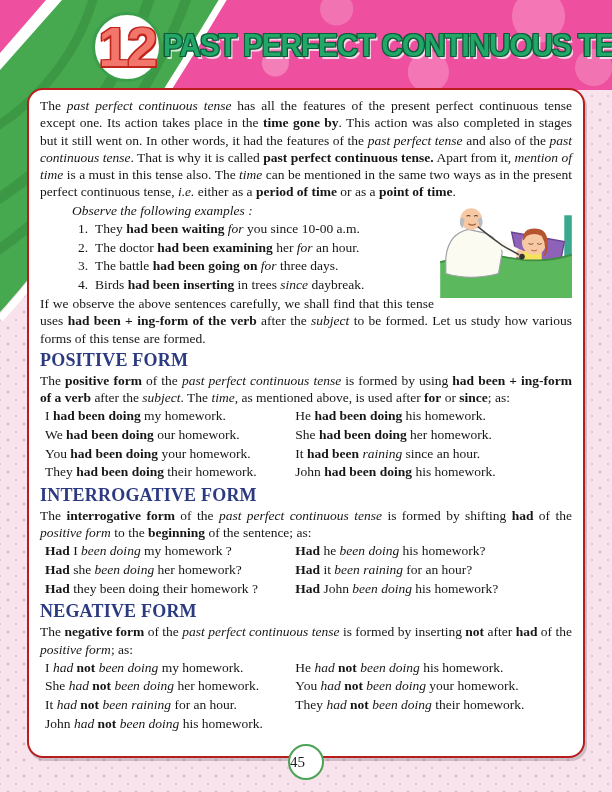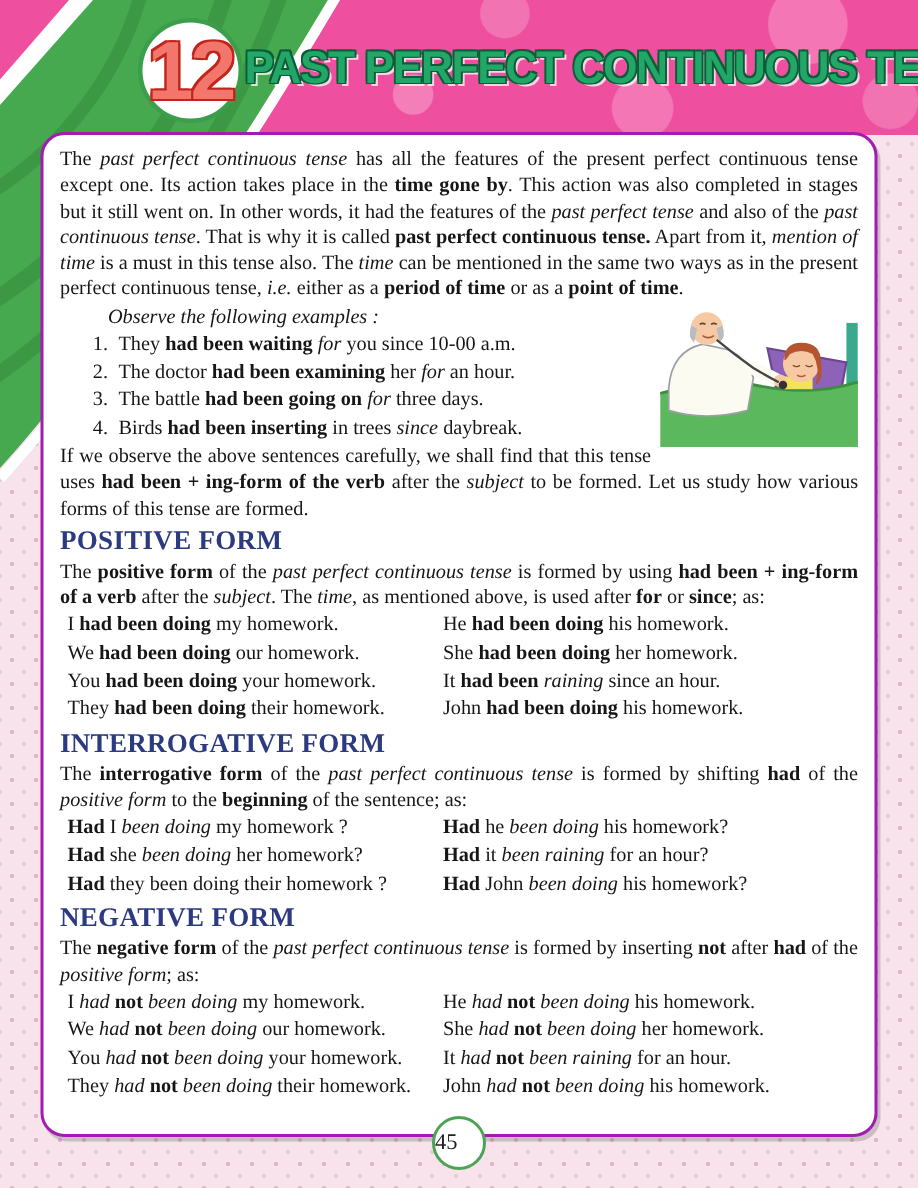--- a/index.html
+++ b/index.html
@@ -49,31 +49,31 @@
     font-size:30.5px; letter-spacing:-1px; white-space:nowrap;
     transform:scaleX(0.97); transform-origin:left center;
     color:#23a768;
     text-shadow:-1.2px -1.2px 0 #0b5d37, 1.2px -1.2px 0 #0b5d37,
                 -1.2px 1.2px 0 #0b5d37, 1.2px 1.2px 0 #0b5d37,
                 2.6px 2.6px 0 rgba(255,255,255,0.75);
   }
   
   .content-box {
     position:absolute; left:27px; top:88px; width:558px; height:670px;
-    background:#fff; border:2px solid #a21caf; border-radius:16px;
+    background:#fff; border:2px solid #b91c1c; border-radius:16px;
     box-shadow:2px 3px 0 rgba(120,120,120,0.35);
     padding:7px 11px 6px 11px; z-index:3; overflow:hidden;
     font-size:13.5px; line-height:17.3px; color:#161616;
   }
   .b { font-weight:bold; }
   .i { font-style:italic; }
   .just { text-align:justify; }
   .para { margin:0 0 1px 0; }
   .observe { font-style:italic; margin-left:32px; line-height:18px; }
-  .examples { margin-left:15px; }
+  .examples { margin-left:31px; }
   .ex-row { line-height:18.8px; }
   .ex-num { display:inline-block; width:17px; text-align:right; margin-right:7px; }
   .illus { float:right; width:132px; height:94px; margin:2px 0 2px 6px; }
   .sec-head {
     font-family:"Liberation Serif","DejaVu Serif",serif;
     font-weight:bold; font-size:18px; color:#2c3a80;
     margin:3px 0 1px 0; line-height:21px; letter-spacing:0.2px;
   }
   .rows { display:grid; grid-template-columns:47.5% 52.5%; padding-left:5px; }
   .rows .cell { line-height:18.6px; }
@@ -201,21 +201,20 @@
   </div>
 
   <div>
     <div class="sec-head">NEGATIVE FORM</div>
     <p class="para just"><span>The </span><span class="b">negative form</span><span> of the </span><span class="i">past perfect continuous tense</span><span> is formed by inserting </span><span class="b">not</span><span> after </span><span class="b">had</span><span> of the </span><span class="i">positive form</span><span>; as:</span></p>
     <div class="rows">
 
         <div class="cell"><span>I </span><span class="i">had</span><span> </span><span class="b">not</span><span> </span><span class="i">been doing</span><span> my homework.</span></div>
         <div class="cell"><span>He </span><span class="i">had</span><span> </span><span class="b">not</span><span> </span><span class="i">been doing</span><span> his homework.</span></div>
 
-        <div class="cell"><span>We </span><span class="i">had</span><span> </span><span class="b">not</span><span> </span><span class="i">been doing</span><span> our homework.</span></div>
         <div class="cell"><span>She </span><span class="i">had</span><span> </span><span class="b">not</span><span> </span><span class="i">been doing</span><span> her homework.</span></div>
 
         <div class="cell"><span>You </span><span class="i">had</span><span> </span><span class="b">not</span><span> </span><span class="i">been doing</span><span> your homework.</span></div>
         <div class="cell"><span>It </span><span class="i">had</span><span> </span><span class="b">not</span><span> </span><span class="i">been raining</span><span> for an hour.</span></div>
 
         <div class="cell"><span>They </span><span class="i">had</span><span> </span><span class="b">not</span><span> </span><span class="i">been doing</span><span> their homework.</span></div>
         <div class="cell"><span>John </span><span class="i">had</span><span> </span><span class="b">not</span><span> </span><span class="i">been doing</span><span> his homework.</span></div>
 
     </div>
   </div>

